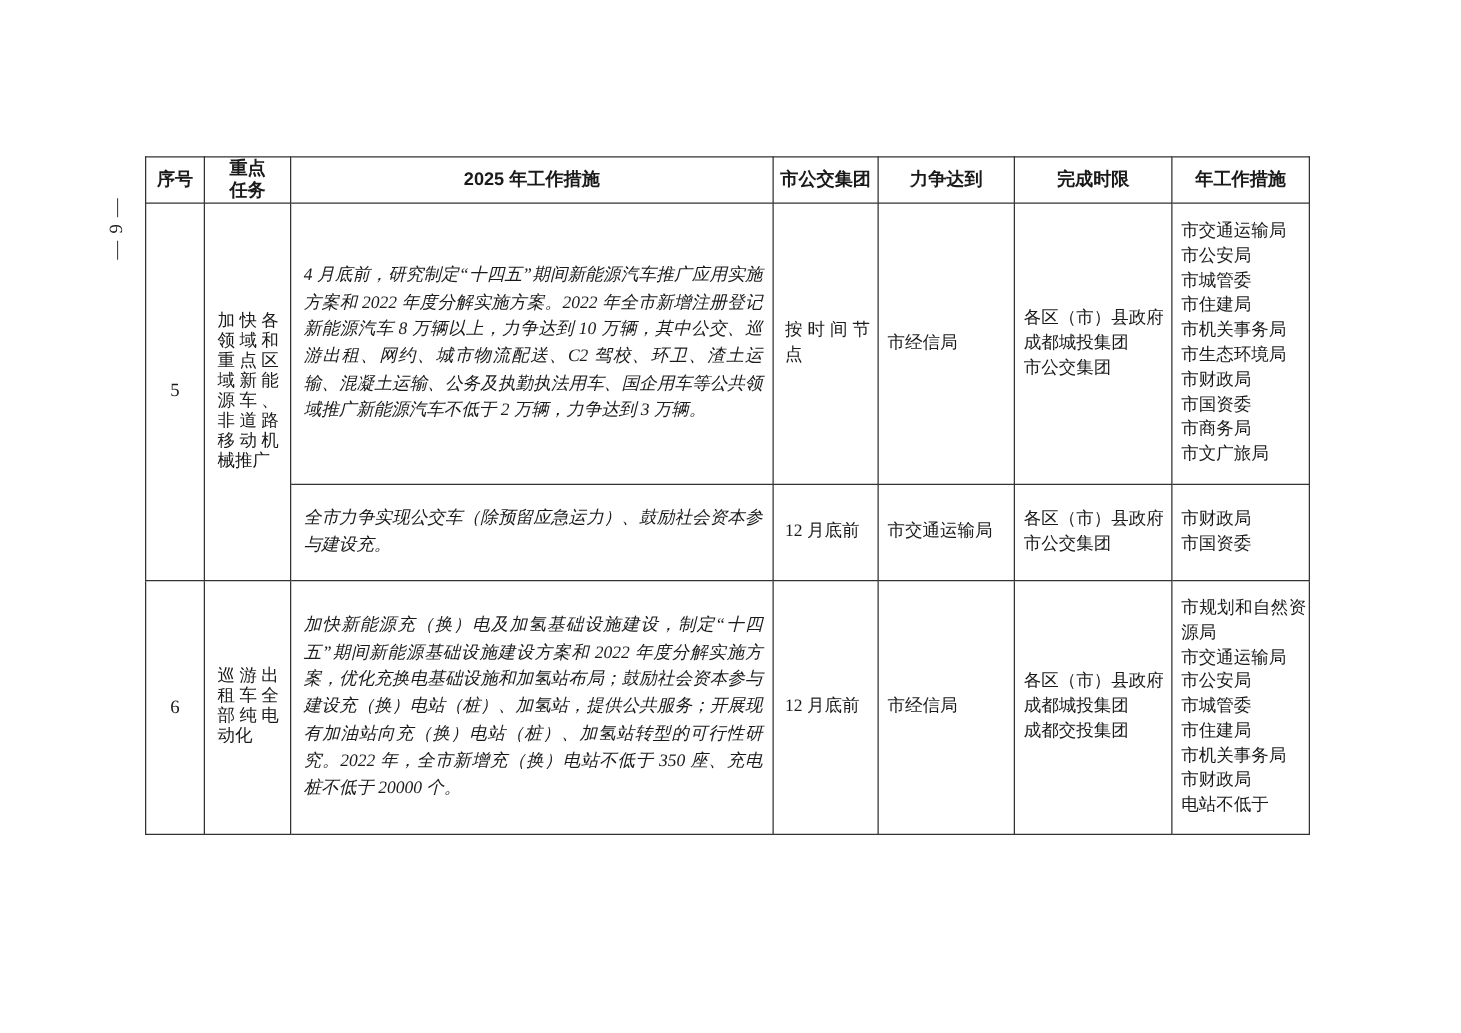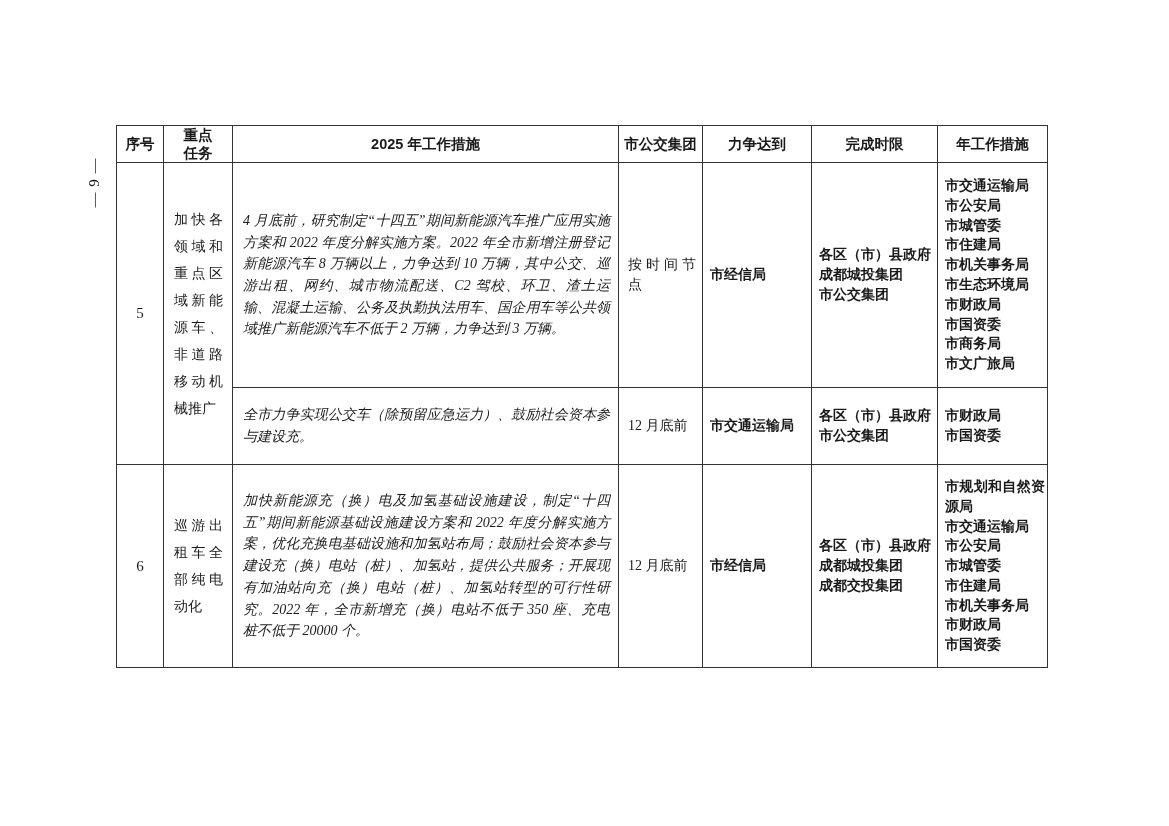--- a/index.html
+++ b/index.html
@@ -49,21 +49,21 @@
   tr.hdr-row   { height: 37px; }
   tr.row-5a    { height: 225px; }
   tr.row-5b    { height: 77px; }
   tr.row-6     { height: 203px; }
   td.seq {
     text-align: center;
     font-size: 15px;
   }
   td.task {
     font-size: 14px;
-    line-height: 27px;
+    line-height: 16px;
     padding: 0 9px 0 10px;
     text-align: justify;
     text-justify: inter-character;
   }
   td.measure {
     font-size: 14px;
     line-height: 21.7px;
     padding: 0 8px 0 10px;
     text-align: justify;
     text-justify: inter-character;
@@ -76,21 +76,20 @@
     text-align: justify;
     text-justify: inter-character;
   }
   td.unit {
     font-size: 14px;
     line-height: 19.8px;
     padding: 0 2px 0 7px;
     text-align: justify;
     text-justify: inter-character;
     white-space: pre-line;
-    font-weight: bold;
   }
 </style>
 </head>
 <body>
 
 <div class="page">
 
   <div class="page-number">— 9 —</div>
 
   <table class="doc-table">
@@ -156,18 +155,18 @@
       <td class="unit">各区（市）县政府
 成都城投集团
 成都交投集团</td>
       <td class="unit">市规划和自然资源局
 市交通运输局
 市公安局
 市城管委
 市住建局
 市机关事务局
 市财政局
-市国资委</td>
+电站不低于</td>
     </tr>
   </tbody>
     </table>
 
 </div>
 
 </body></html>

